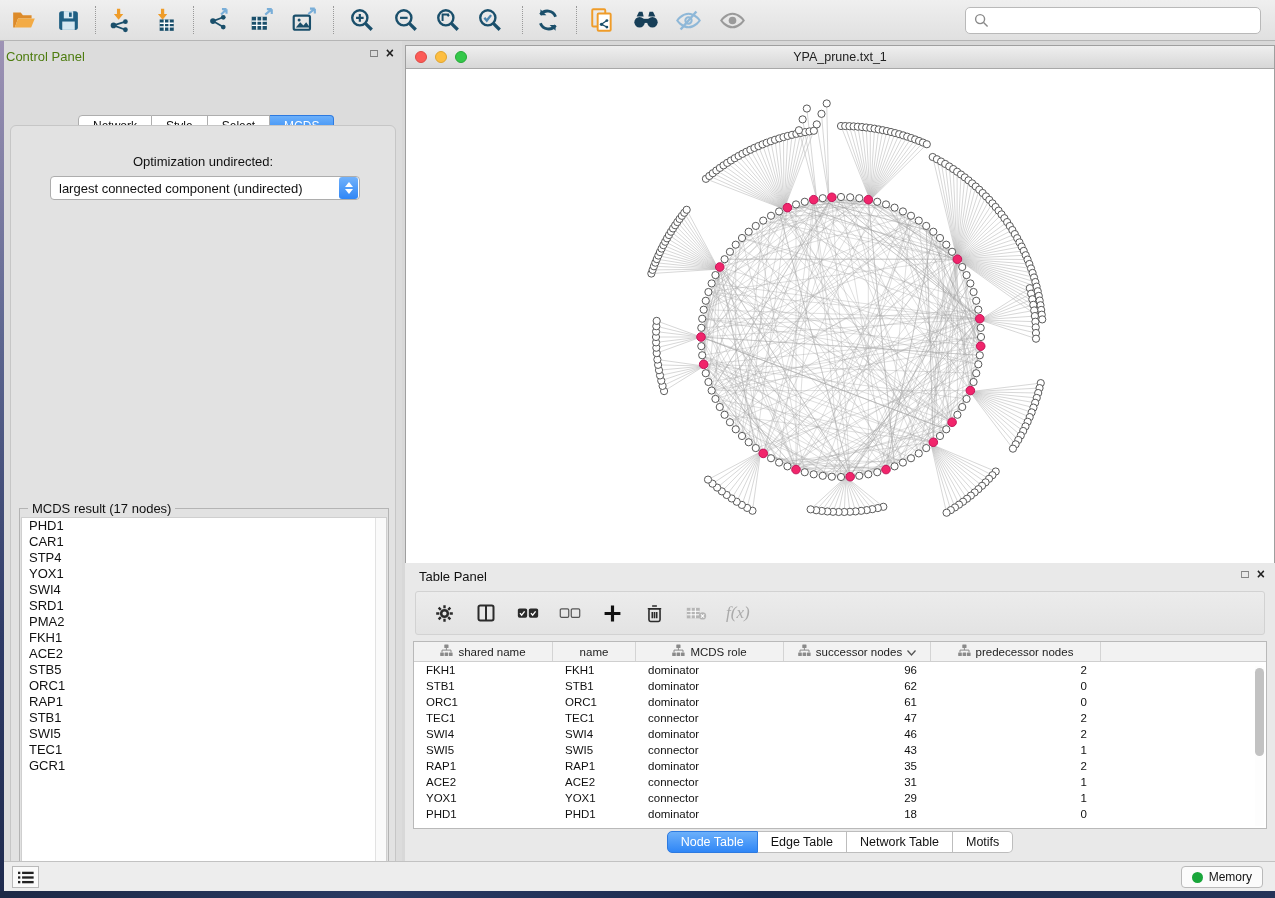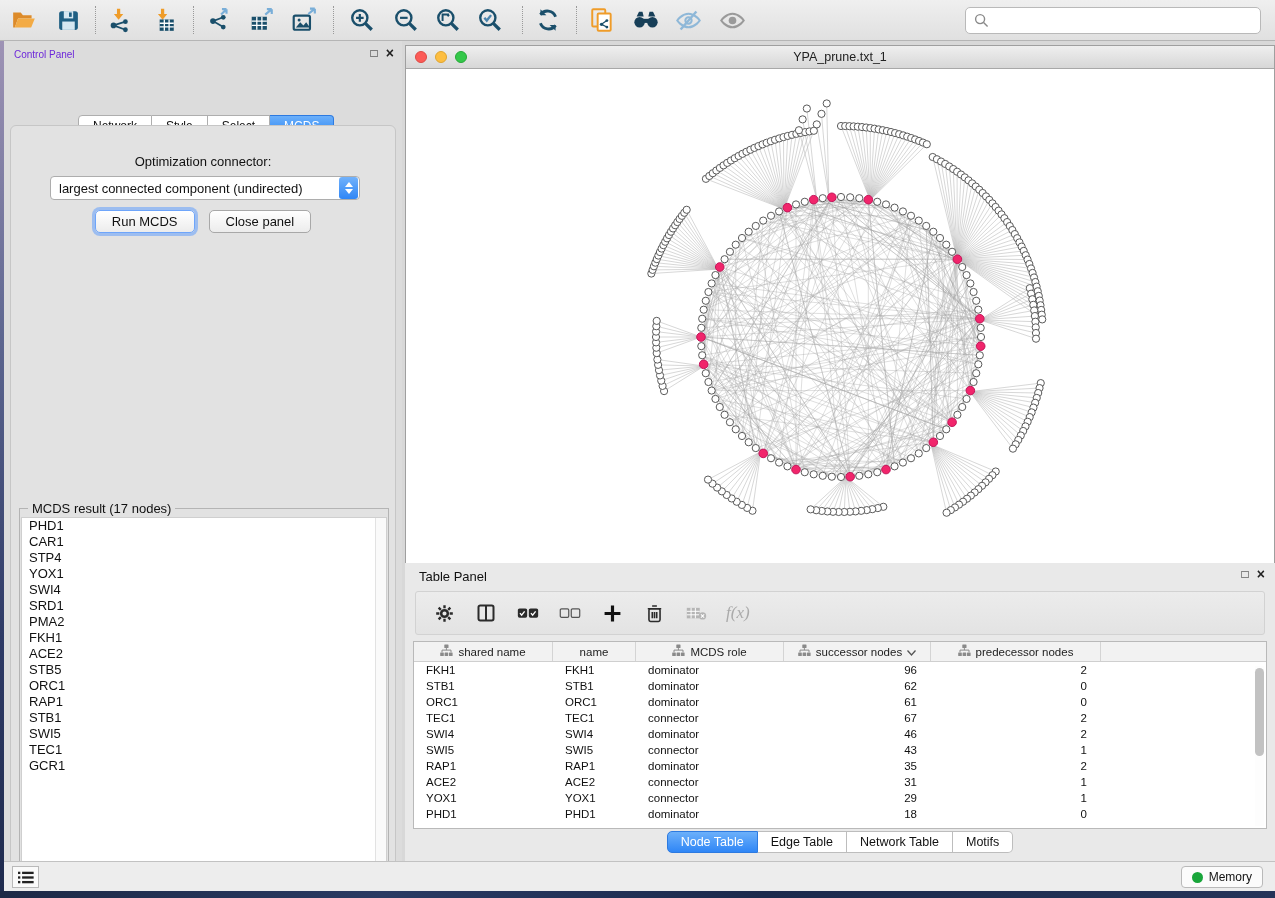--- a/index.html
+++ b/index.html
@@ -15,21 +15,21 @@
   .toolbar { position:absolute; left:0; top:0; width:1275px; height:41px;
      background:linear-gradient(180deg,#efefef,#e0e0e0); border-bottom:1px solid #b5b5b5; }
   .tbtn { position:absolute; top:4px; width:32px; height:32px; display:flex; align-items:center; justify-content:center; border-radius:4px; }
   .tsep { position:absolute; top:6px; width:0; height:28px; border-left:1px dotted #9a9a9a; }
   .searchbox { position:absolute; right:14px; top:7px; width:296px; height:27px; background:#fff;
      border:1px solid #b9b9b9; border-radius:5px; display:flex; align-items:center; padding-left:8px; }
   .searchbox input { border:none; outline:none; flex:1; font-size:13px; font-family:"Liberation Sans",sans-serif; background:transparent; margin-left:6px; }
 
   
   .control-panel { position:absolute; left:4px; top:41px; width:398px; height:820px; background:#dcdcdc; }
-  .panel-header { position:absolute; left:10px; top:8px; font-size:10px; color:#6d28d9; }
+  .panel-header { position:absolute; left:2px; top:8px; font-size:13px; color:#4d7c0f; }
   .win-ctrls { position:absolute; right:8px; top:6px; display:flex; gap:8px; align-items:center; }
   .wc { font-size:12px; color:#222; cursor:default; line-height:12px; }
   .wc.close { font-weight:bold; font-size:14px; }
   .seg-tabs { position:absolute; left:74px; top:74px; display:flex; height:21px; }
   .seg { background:#fff; border:1px solid #aeaeae; border-left:none; font-size:12px; padding:0 14px;
      display:flex; align-items:center; color:#111; }
   .seg:first-child { border-left:1px solid #aeaeae; border-radius:4px 0 0 4px; }
   .seg:last-child { border-radius:0 4px 4px 0; }
   .seg.active { background:linear-gradient(180deg,#6cb0fa,#2d86f4); border-color:#2d7ae0; color:#fff; }
   .cp-body { position:absolute; left:6px; top:84px; width:386px; height:756px; background:#e2e2e2;
@@ -251,31 +251,27 @@
       <span class="wc">□</span>
       <span class="wc close">×</span>
     </div>
     <div class="seg-tabs">
         <div class="seg">Network</div>
         <div class="seg">Style</div>
         <div class="seg">Select</div>
         <div class="seg active">MCDS</div>
       </div>
     <div class="cp-body">
-      <div class="opt-label">Optimization connector:</div>
+      <div class="opt-label">Optimization undirected:</div>
       <div class="dropdown">
         <span class="val">largest connected component (undirected)</span>
         <span class="stepper">
             <span class="arr-up"></span>
             <span class="arr-dn"></span>
           </span>
-      </div>
-      <div class="btn-row">
-        <button class="pbtn focused">Run MCDS</button>
-        <button class="pbtn">Close panel</button>
       </div>
       <div class="groupbox">
         <legend-t>MCDS result (17 nodes)</legend-t>
         <div class="listbox">
           <div>
               <div class="mcds-item">PHD1</div>
               <div class="mcds-item">CAR1</div>
               <div class="mcds-item">STP4</div>
               <div class="mcds-item">YOX1</div>
               <div class="mcds-item">SWI4</div>
@@ -1274,21 +1270,21 @@
             <div class="td text" style="width: 139px;">ORC1</div>
             <div class="td text" style="width: 83px;">ORC1</div>
             <div class="td text" style="width: 148px;">dominator</div>
             <div class="td num" style="width: 147px;">61</div>
             <div class="td num" style="width: 170px;">0</div>
           </div>
           <div class="tr">
             <div class="td text" style="width: 139px;">TEC1</div>
             <div class="td text" style="width: 83px;">TEC1</div>
             <div class="td text" style="width: 148px;">connector</div>
-            <div class="td num" style="width: 147px;">67</div>
+            <div class="td num" style="width: 147px;">47</div>
             <div class="td num" style="width: 170px;">2</div>
           </div>
           <div class="tr">
             <div class="td text" style="width: 139px;">SWI4</div>
             <div class="td text" style="width: 83px;">SWI4</div>
             <div class="td text" style="width: 148px;">dominator</div>
             <div class="td num" style="width: 147px;">46</div>
             <div class="td num" style="width: 170px;">2</div>
           </div>
           <div class="tr">

